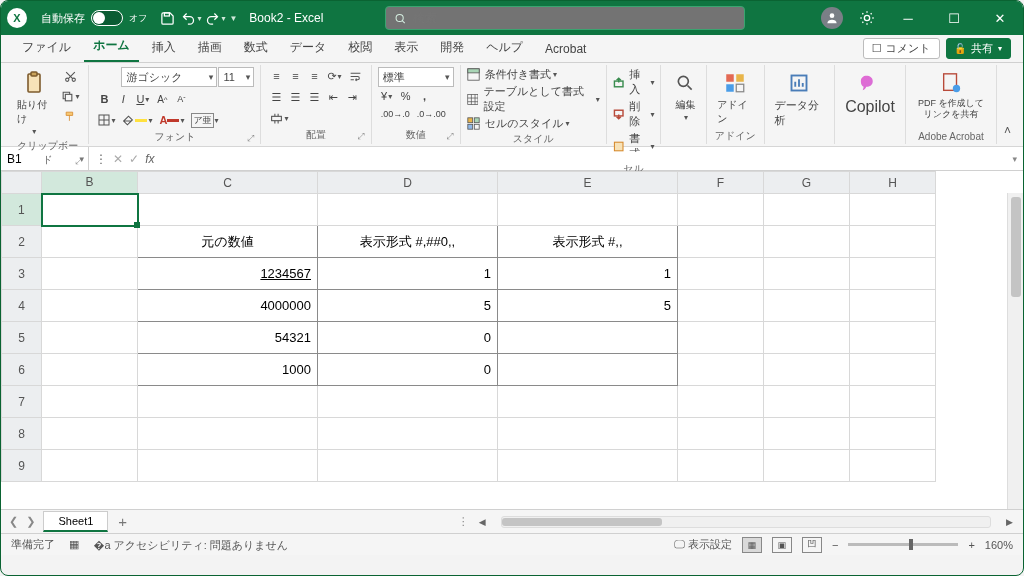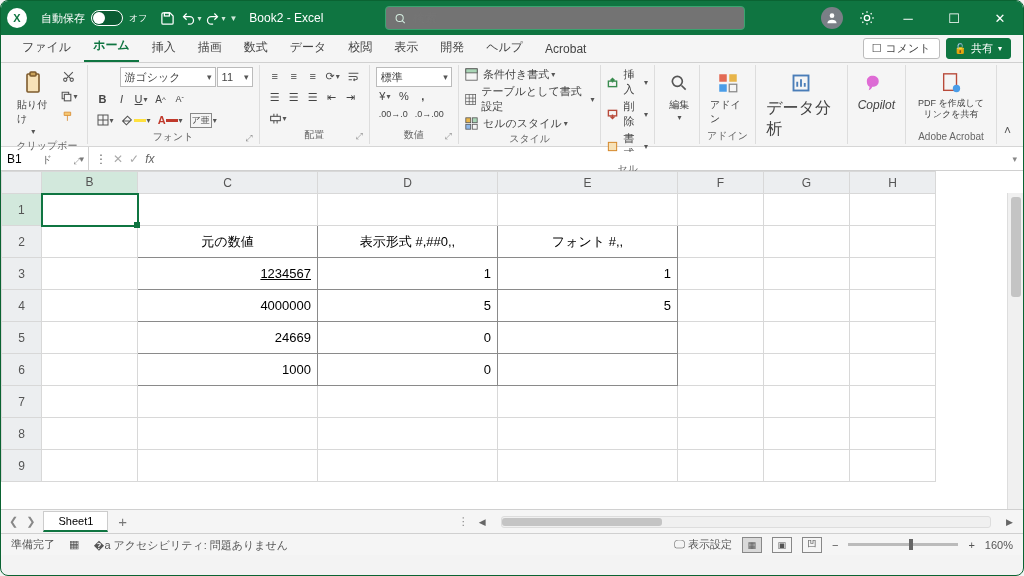--- a/index.html
+++ b/index.html
@@ -371,42 +371,42 @@
 
   <div class="group">
     <div class="body">
         <div class="btncol">
           <div class="bigicon">
             <svg width="20" height="20" viewBox="0 0 16 16" fill="none" stroke="#4a7db8" stroke-width="1.5">
               <rect x="2" y="2" width="12" height="12"></rect>
               <path d="M5 11V7M8 11V5M11 11V8"></path>
             </svg>
           </div>
-          <span style="font-size:16px;">データ分析</span>
+          <span style="font-size:11px;">データ分析</span>
         </div>
       </div>
     <div class="label"></div>
   </div>
 
   <div class="group">
     <div class="body">
         <div class="btncol">
           <div class="bigicon">
             <svg width="22" height="22" viewBox="0 0 24 24">
               <path d="M8 4c4 0 7 2 7 6s-3 6-7 6c-1 2-2 3-4 4 0 0 1-3 1-4-2-1-3-3-3-6 0-4 3-6 6-6z" fill="url(#g)"></path>
               <defs>
                 <linearGradient id="g" x1="0" y1="0" x2="24" y2="24">
                   <stop stop-color="#e36ad4"></stop>
                   <stop offset=".5" stop-color="#4a9de8"></stop>
                   <stop offset="1" stop-color="#3ac496"></stop>
                 </linearGradient>
               </defs>
             </svg>
           </div>
-          <span style="font-size:12px;font-style:italic;">Copilot</span>
+          <span style="font-size:16px;">Copilot</span>
         </div>
       </div>
     <div class="label"></div>
   </div>
 
   <div class="group">
     <div class="body">
         <div class="btncol">
           <div class="bigicon">
             <svg width="22" height="22" viewBox="0 0 24 24" fill="none" stroke="#b84a3a" stroke-width="1.5">
@@ -461,21 +461,21 @@
           <td></td>
           <td></td>
           <td></td>
           <td></td>
         </tr>
         <tr>
           <th class="rh ">2</th>
           <td></td>
           <td class="bold ctr" style="border: 1px solid rgb(138, 138, 138);">元の数値</td>
           <td class="bold ctr" style="border: 1px solid rgb(138, 138, 138);">表示形式 #,##0,,</td>
-          <td class="bold ctr" style="border: 1px solid rgb(138, 138, 138);">フォント #,,</td>
+          <td class="bold ctr" style="border: 1px solid rgb(138, 138, 138);">表示形式 #,,</td>
           <td></td>
           <td></td>
           <td></td>
         </tr>
         <tr>
           <th class="rh ">3</th>
           <td></td>
           <td class="bold" style="border: 1px solid rgb(138, 138, 138); text-decoration: underline;">1234567</td>
           <td class="bold" style="border: 1px solid rgb(138, 138, 138);">1</td>
           <td class="bold" style="border: 1px solid rgb(138, 138, 138);">1</td>
@@ -489,21 +489,21 @@
           <td class="bold" style="border: 1px solid rgb(138, 138, 138);">4000000</td>
           <td class="bold" style="border: 1px solid rgb(138, 138, 138);">5</td>
           <td class="bold" style="border: 1px solid rgb(138, 138, 138);">5</td>
           <td></td>
           <td></td>
           <td></td>
         </tr>
         <tr>
           <th class="rh ">5</th>
           <td></td>
-          <td class="bold" style="border: 1px solid rgb(138, 138, 138);">24669</td>
+          <td class="bold" style="border: 1px solid rgb(138, 138, 138);">54321</td>
           <td class="bold" style="border: 1px solid rgb(138, 138, 138);">0</td>
           <td style="border: 1px solid rgb(138, 138, 138);"></td>
           <td></td>
           <td></td>
           <td></td>
         </tr>
         <tr>
           <th class="rh ">6</th>
           <td></td>
           <td class="bold" style="border: 1px solid rgb(138, 138, 138);">1000</td>

